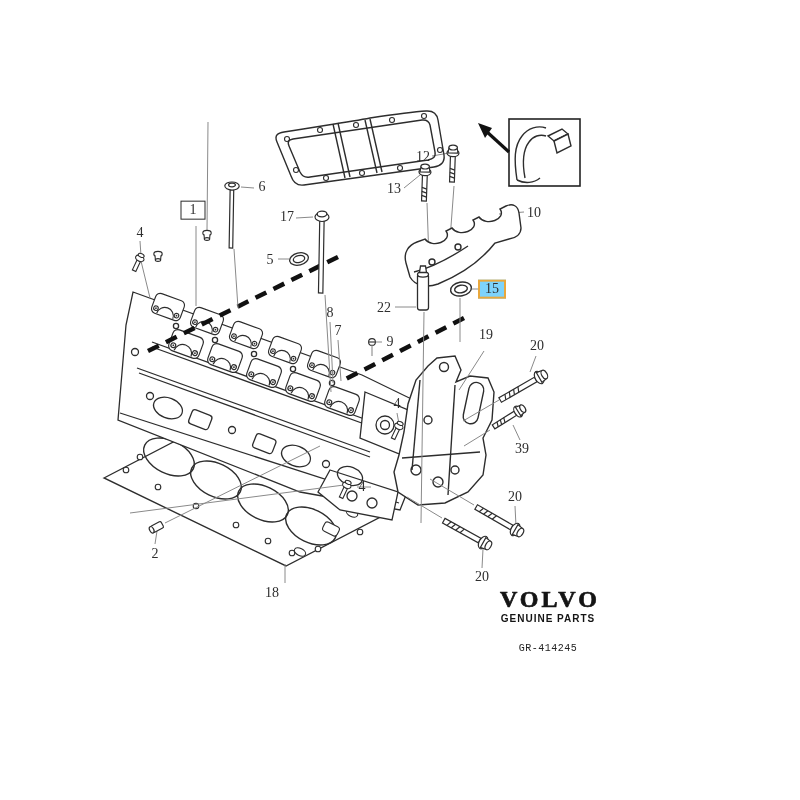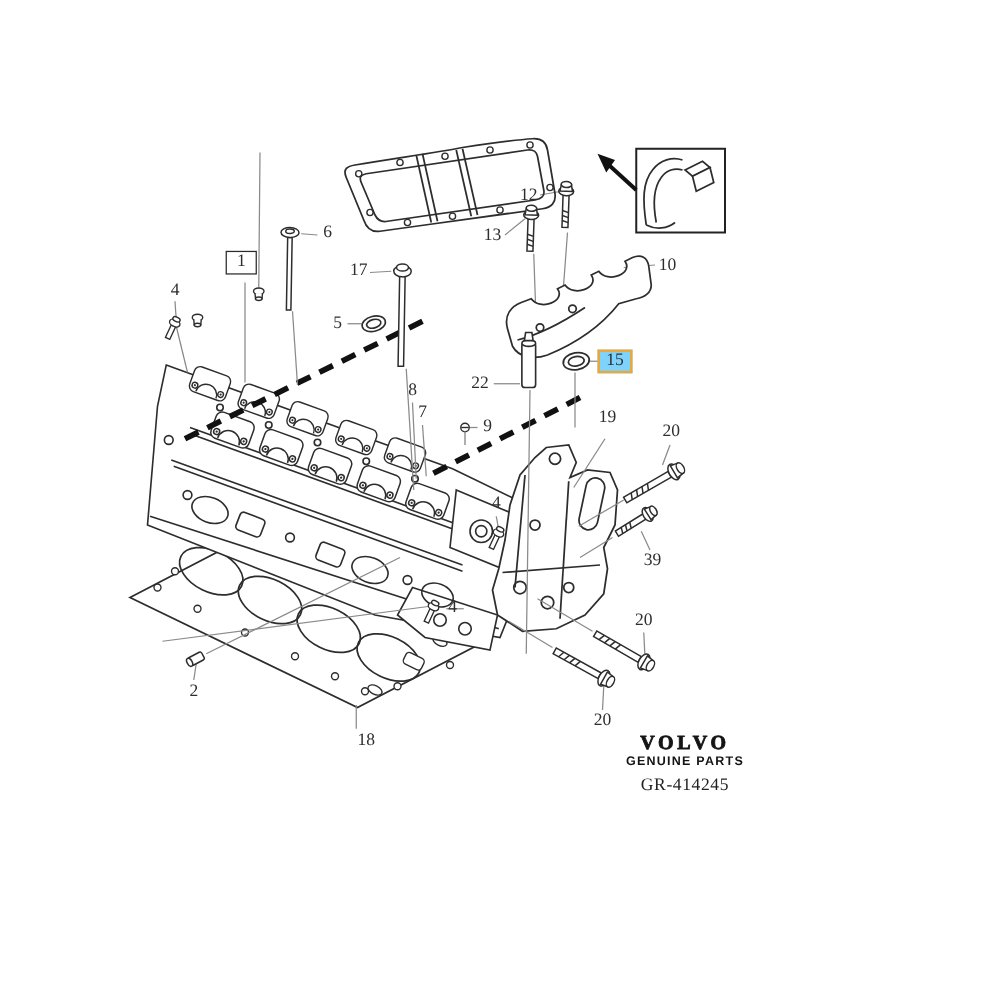--- a/index.html
+++ b/index.html
@@ -8,26 +8,26 @@
   #stage{position:absolute;left:0;top:0;width:800px;height:800px;}
   svg{position:absolute;left:0;top:0;}
   .callout{
     position:absolute;transform:translate(-50%,-50%);
     font-family:"Liberation Serif", serif;font-size:14px;line-height:1.05;
     color:#2e2e2e;white-space:nowrap;z-index:5;user-select:none;
   }
   .callout.boxed{border:1.8px solid #2a2a2a;background:#fff;padding:1px 8px;}
   .callout.highlighted{border:2px solid #e9a83d;background:#7dd3fc;padding:0 5px;}
   #branding{position:absolute;left:500px;top:586px;width:96px;text-align:center;z-index:6;}
-  #logo{font-family:"Liberation Serif", serif;font-weight:bold;font-size:16px;
+  #logo{font-family:"Liberation Serif", serif;font-weight:bold;font-size:24px;
         letter-spacing:3px;color:#141414;-webkit-text-stroke:0.7px #141414;}
   #tagline{font-family:"Liberation Sans", sans-serif;font-weight:bold;font-size:10px;
         letter-spacing:1px;color:#141414;margin-top:0px;}
-  #drawing-number{font-family:Liberation Serif, serif;font-size:14px;
-        color:#222;margin-top:6px;letter-spacing:0.5px;}
+  #drawing-number{font-family:Liberation Mono, monospace;font-size:10px;
+        color:#222;margin-top:19px;letter-spacing:0.5px;}
 </style>
 </head>
 <body>
 
 <div id="stage">
 
 <svg width="800" height="800" viewBox="0 0 800 800">
   <defs>
     <g id="boltL" stroke="#2d2d2d" stroke-width="1.2" fill="#fff">
       <rect x="5" y="-2.6" width="41" height="5.2"></rect>
@@ -328,21 +328,21 @@
       <div class="callout" style="left: 384px; top: 308px;">22</div>
       <div class="callout" style="left: 330px; top: 313px;">8</div>
       <div class="callout" style="left: 338px; top: 331px;">7</div>
       <div class="callout" style="left: 390px; top: 342px;">9</div>
       <div class="callout" style="left: 486px; top: 335px;">19</div>
       <div class="callout" style="left: 537px; top: 346px;">20</div>
       <div class="callout" style="left: 522px; top: 449px;">39</div>
       <div class="callout" style="left: 397px; top: 404px;">4</div>
       <div class="callout" style="left: 362px; top: 487px;">4</div>
       <div class="callout" style="left: 155px; top: 554px;">2</div>
-      <div class="callout" style="left: 293px; top: 593px;">18</div>
+      <div class="callout" style="left: 272px; top: 593px;">18</div>
       <div class="callout" style="left: 515px; top: 497px;">20</div>
       <div class="callout" style="left: 482px; top: 577px;">20</div>
     </div>
 
 <div id="branding">
   <div id="logo">VOLVO</div>
   <div id="tagline">GENUINE PARTS</div>
   <div id="drawing-number">GR-414245</div>
 </div>
 

